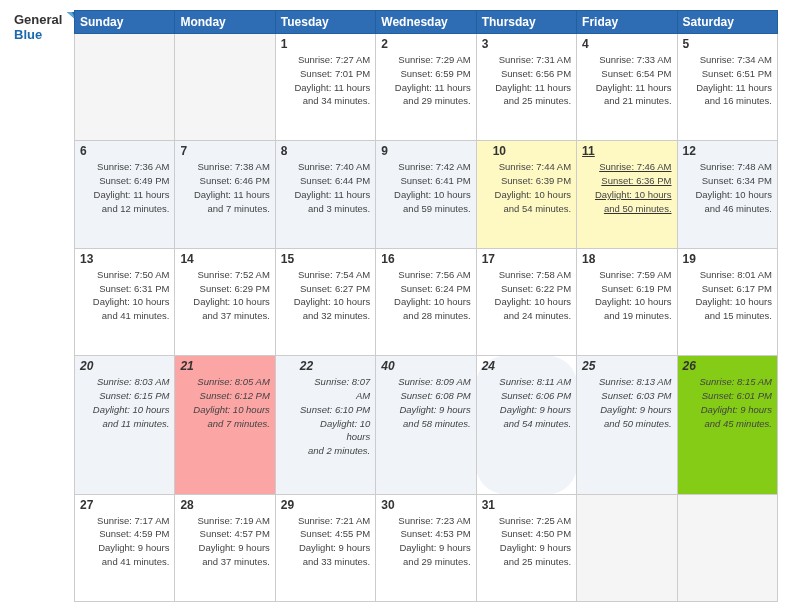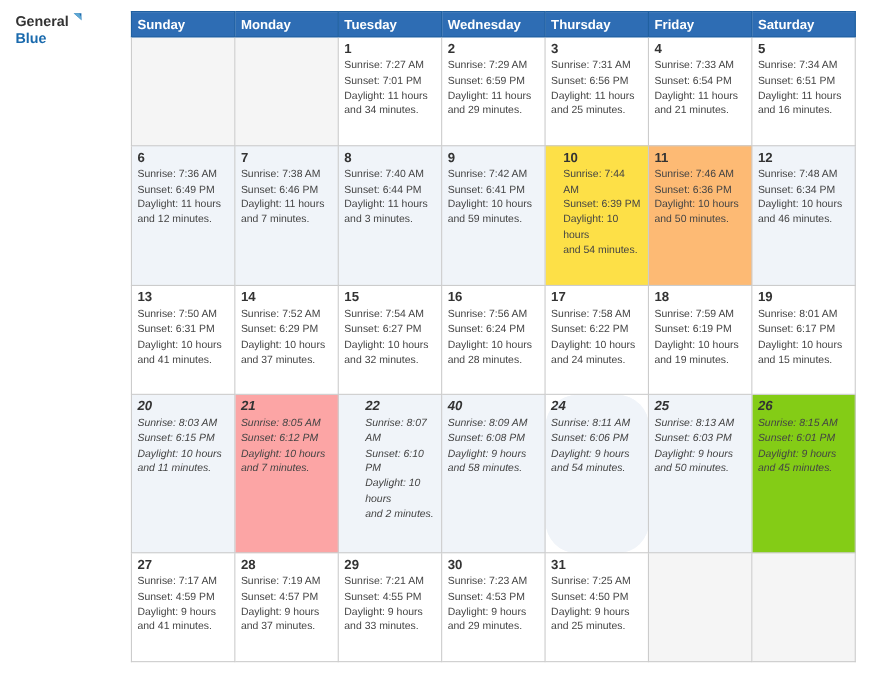--- a/index.html
+++ b/index.html
@@ -39,21 +39,20 @@
     .location {
       font-size: 14px;
       color: #555;
     }
     .calendar {
       flex: 1;
       border: 1px solid #ccc;
       border-collapse: collapse;
       width: 100%;
       table-layout: fixed;
-      margin-left: 45px;
     }
     .calendar th {
       background-color: #2e6db4;
       color: #fff;
       text-align: left;
       padding: 4px 5px;
       font-size: 12px;
       font-weight: bold;
       border: 1px solid #2060a0;
     }
@@ -76,20 +75,21 @@
       font-size: 12px;
       font-weight: bold;
       color: #333;
       display: block;
       margin-bottom: 2px;
     }
     .day-info {
       font-size: 9.5px;
       color: #444;
       line-height: 1.45;
+      text-align: right;
     }
   </style>
 </head>
 <body>
 
 <div class="page">
   <div class="header">
     <div class="logo">
   <svg width="60" height="36" viewBox="0 0 60 36">
     <text x="0" y="14" font-size="13" font-family="Arial" font-weight="bold" fill="#333">General</text>
@@ -151,25 +151,25 @@
             <div class="day-info">Sunrise: 7:38 AM<br>Sunset: 6:46 PM<br>Daylight: 11 hours<br>and 7 minutes.</div>
           </td>
           <td style="background: rgb(240, 244, 249);">
             <span class="day-number">8</span>
             <div class="day-info">Sunrise: 7:40 AM<br>Sunset: 6:44 PM<br>Daylight: 11 hours<br>and 3 minutes.</div>
           </td>
           <td style="background: rgb(240, 244, 249);">
             <span class="day-number">9</span>
             <div class="day-info">Sunrise: 7:42 AM<br>Sunset: 6:41 PM<br>Daylight: 10 hours<br>and 59 minutes.</div>
           </td>
-          <td style="background: #fde047; padding-left: 16px;">
+          <td style="background: #fef9c3; padding-left: 16px;">
             <span class="day-number">10</span>
             <div class="day-info">Sunrise: 7:44 AM<br>Sunset: 6:39 PM<br>Daylight: 10 hours<br>and 54 minutes.</div>
           </td>
-          <td style="background: #fdba74;">
+          <td style="background: #fef9c3; text-decoration: underline;">
             <span class="day-number">11</span>
             <div class="day-info">Sunrise: 7:46 AM<br>Sunset: 6:36 PM<br>Daylight: 10 hours<br>and 50 minutes.</div>
           </td>
           <td style="background: rgb(240, 244, 249);">
             <span class="day-number">12</span>
             <div class="day-info">Sunrise: 7:48 AM<br>Sunset: 6:34 PM<br>Daylight: 10 hours<br>and 46 minutes.</div>
           </td>
         </tr>
         <tr>
           <td>

